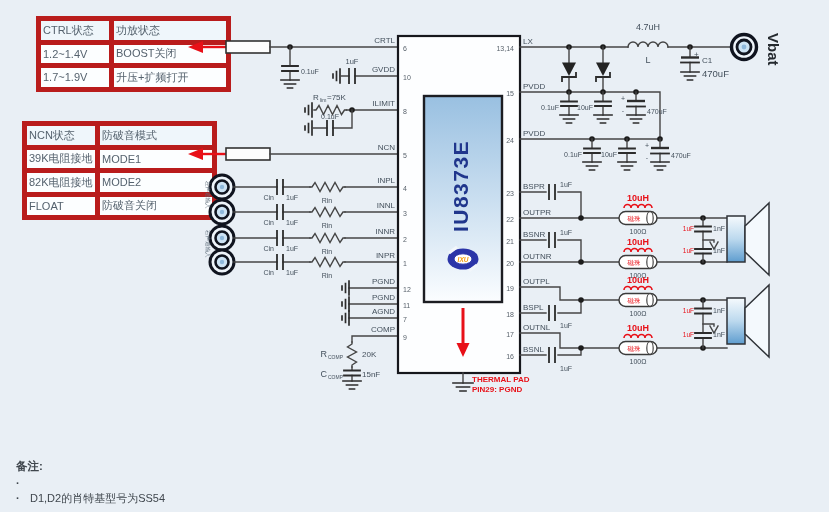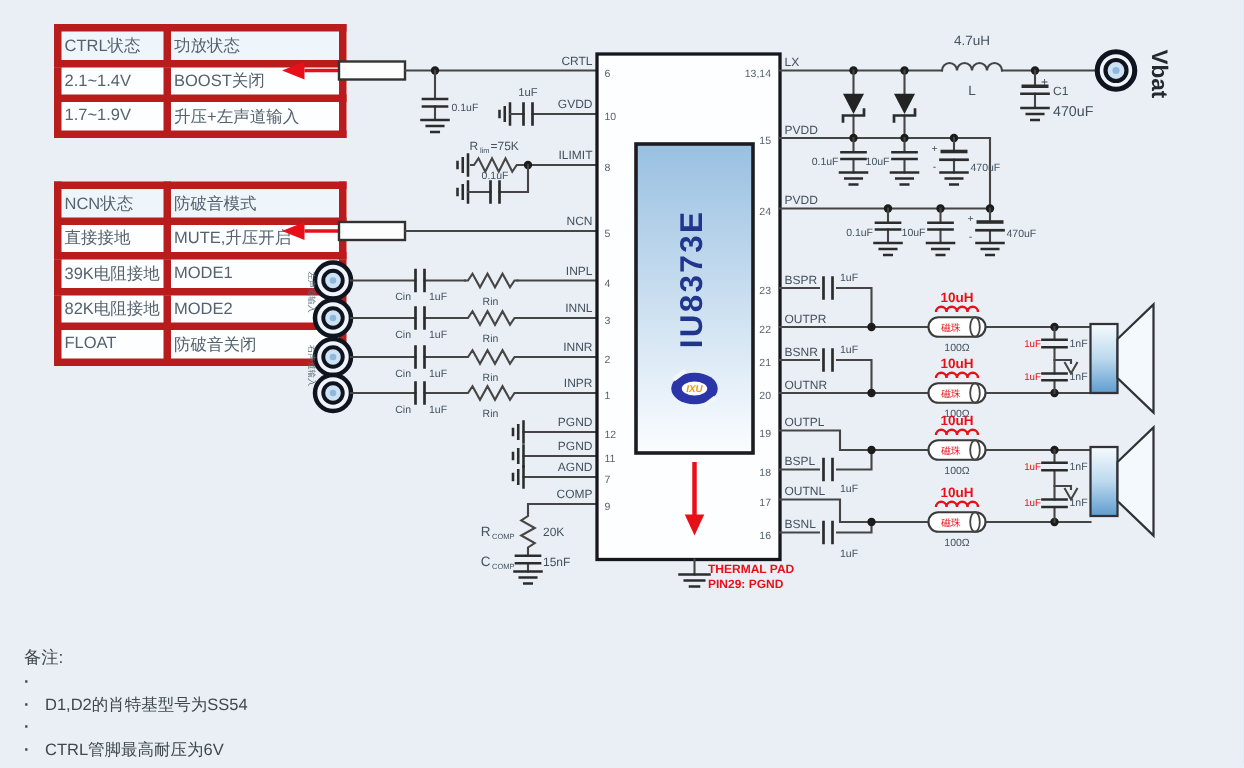--- a/index.html
+++ b/index.html
@@ -35,55 +35,51 @@
   .bead{fill:#ffffff;stroke:#3a3a3a;stroke-width:1.4;}
   .spk{stroke:#2f3338;stroke-width:1.5;}
   .horn{fill:#f4f9fd;stroke:#2f3338;stroke-width:1.5;}
   
   .tbl{position:absolute;border-collapse:collapse;background:#fcfeff;border:2px solid #3c4650;}
   .tbl td{border:5px solid #b91c1c;font-size:11px;color:#55626e;text-align:left;height:18.5px;padding:0 2px;}
   .tbl tr:first-child td{background:#eff6fb;}
   .c1{width:64px;} .c2{width:108px;}
   
   .notes{position:absolute;left:16px;top:431px;width:520px;color:#3f464d;}
-  .notes-title{font-size:11.5px;font-weight:normal;margin-bottom:2px;}
+  .notes-title{font-size:11.5px;font-weight:bold;margin-bottom:2px;margin-top:28px;}
   .note-line{display:flex;font-size:11px;line-height:15px;}
   .note-line .bullet{width:14px;text-align:left;font-weight:bold;}
 </style>
 </head>
 <body>
 
 <div class="stage">
 
 <table class="tbl" style="left:36px;top:16px;">
   <tbody>
         <tr>
           <td class="c1">CTRL状态</td>
           <td class="c2">功放状态</td>
         </tr>
   <tr>
-          <td class="c1">2.1~1.4V</td>
+          <td class="c1">1.2~1.4V</td>
           <td class="c2">BOOST关闭</td>
         </tr>
   <tr>
           <td class="c1">1.7~1.9V</td>
-          <td class="c2">升压+左声道输入</td>
+          <td class="c2">升压+扩频打开</td>
         </tr>
 </tbody>
     </table>
 
-<table class="tbl" style="left:36px;top:121px;">
+<table class="tbl" style="left:22px;top:121px;">
   <tbody>
         <tr>
           <td class="c1">NCN状态</td>
           <td class="c2">防破音模式</td>
-        </tr>
-  <tr>
-          <td class="c1">直接接地</td>
-          <td class="c2">MUTE,升压开启</td>
         </tr>
   <tr>
           <td class="c1">39K电阻接地</td>
           <td class="c2">MODE1</td>
         </tr>
   <tr>
           <td class="c1">82K电阻接地</td>
           <td class="c2">MODE2</td>
         </tr>
   <tr>

